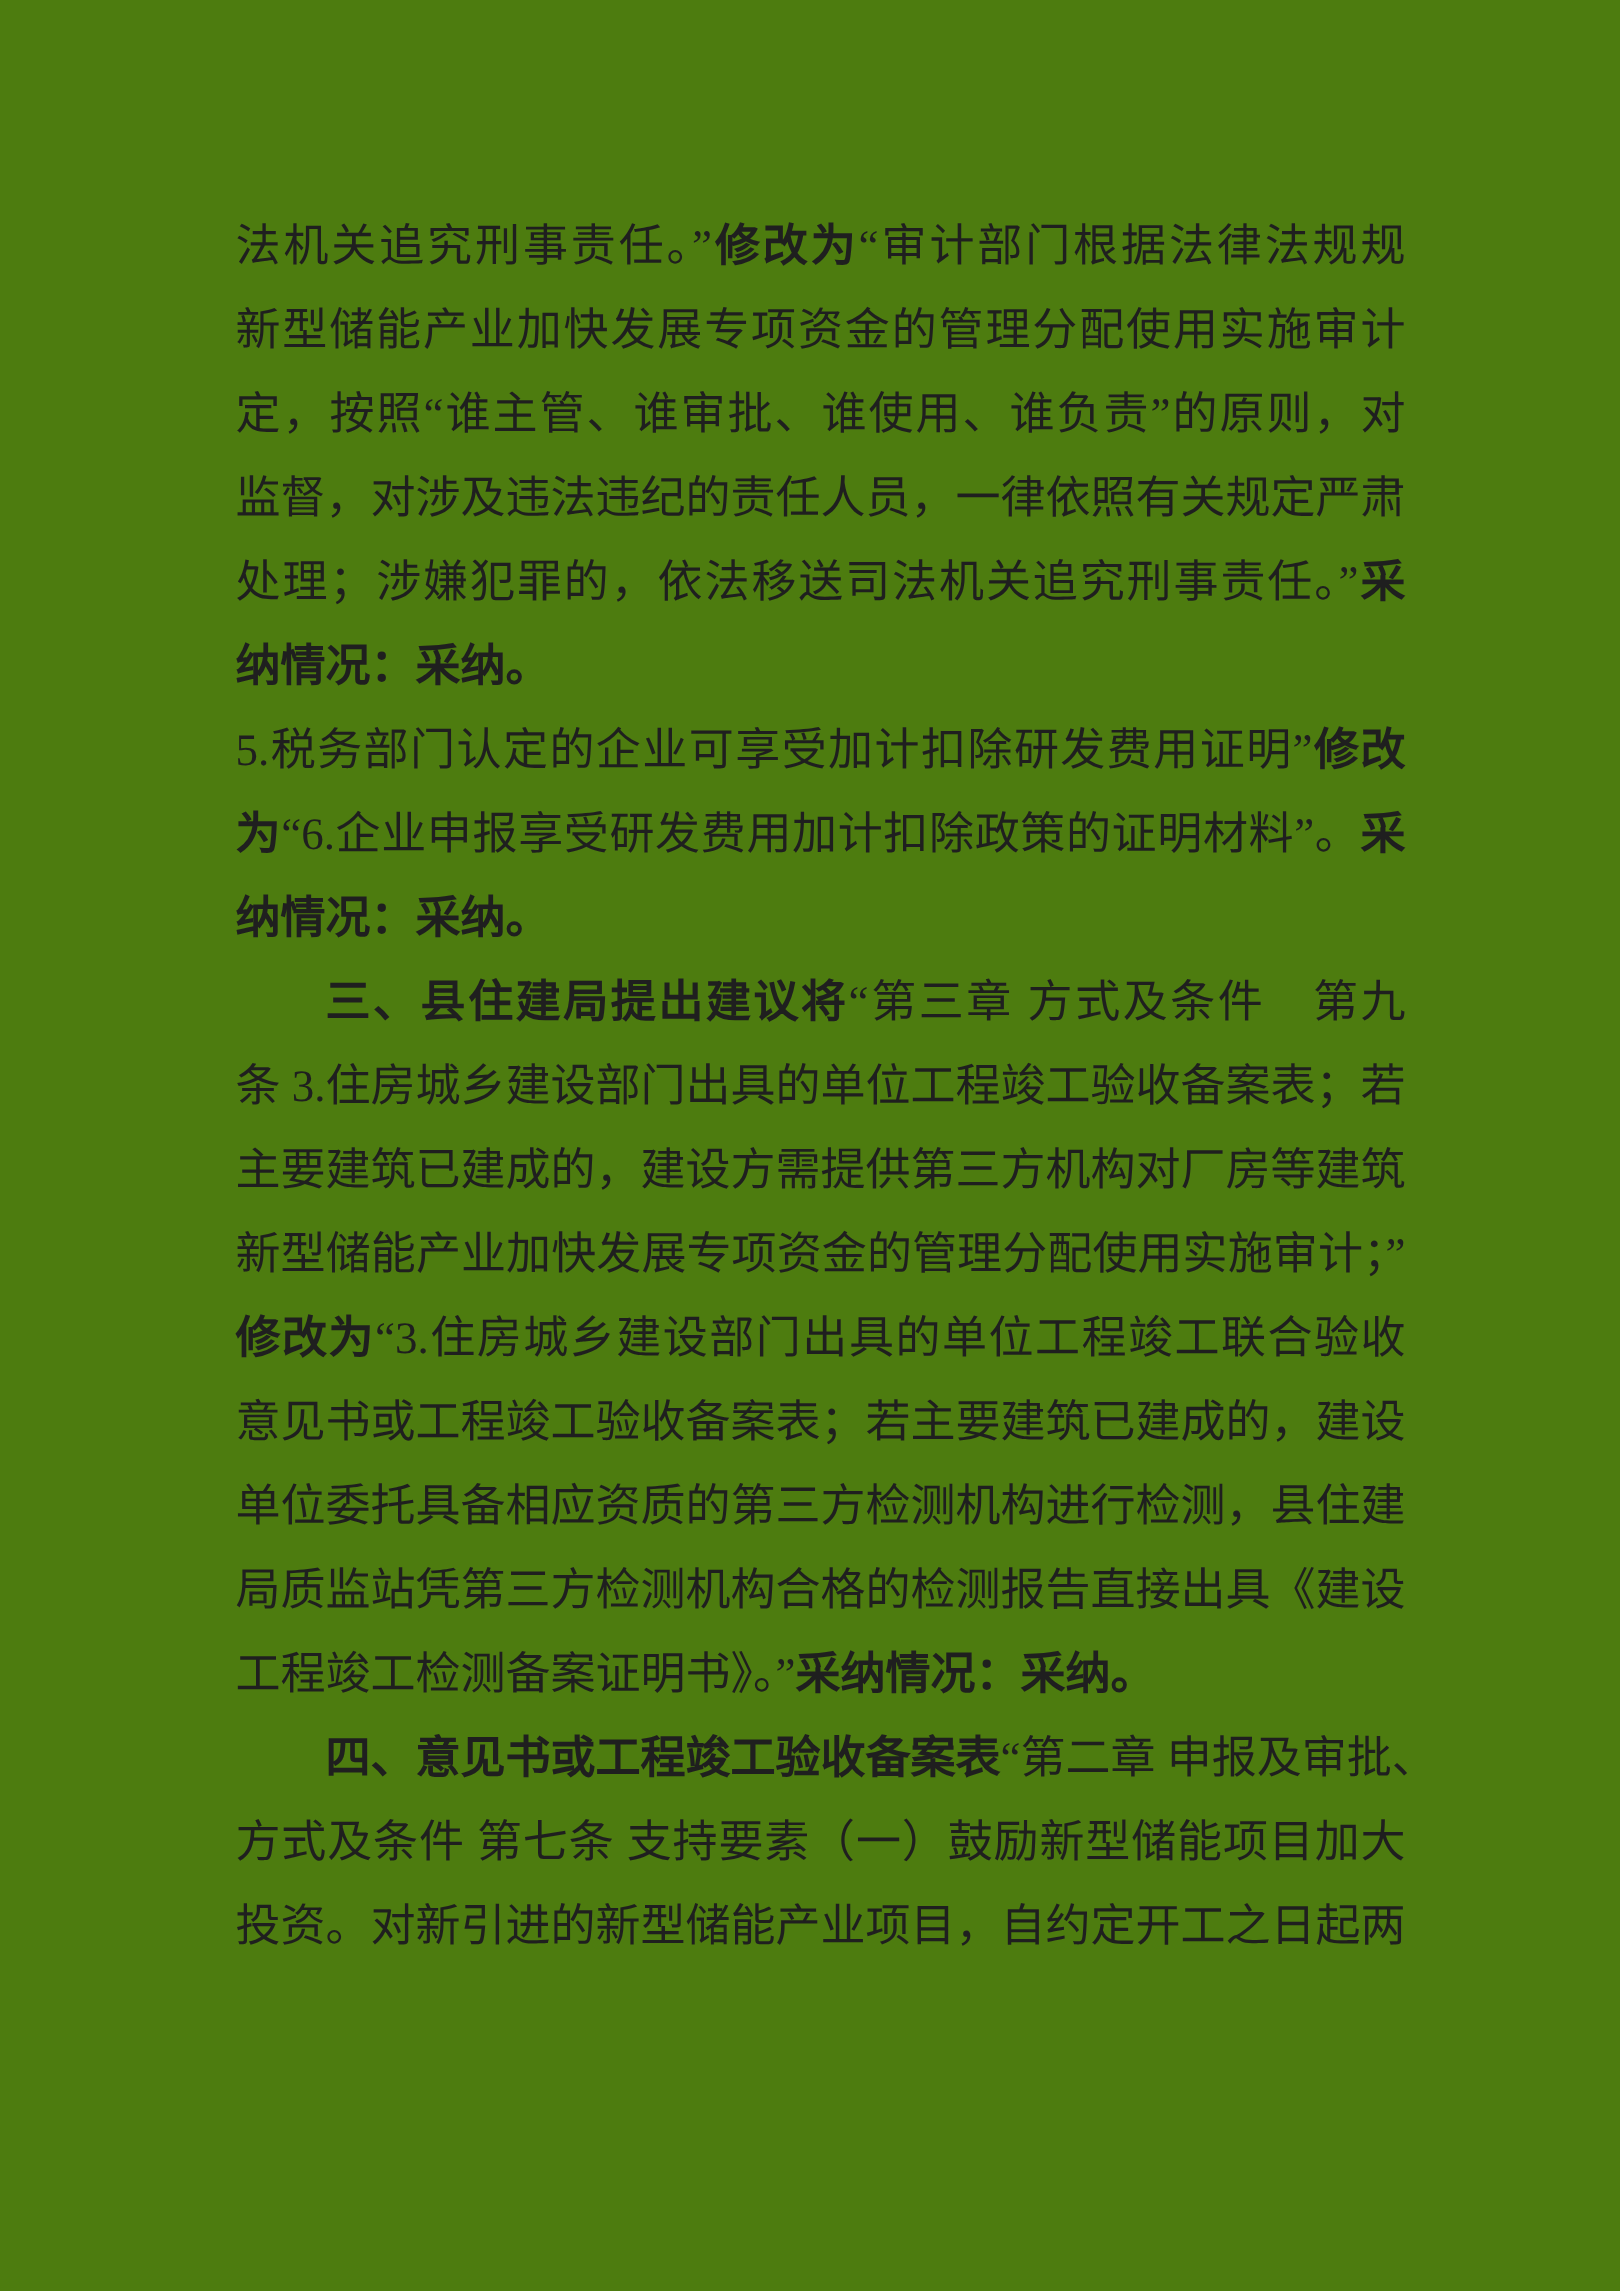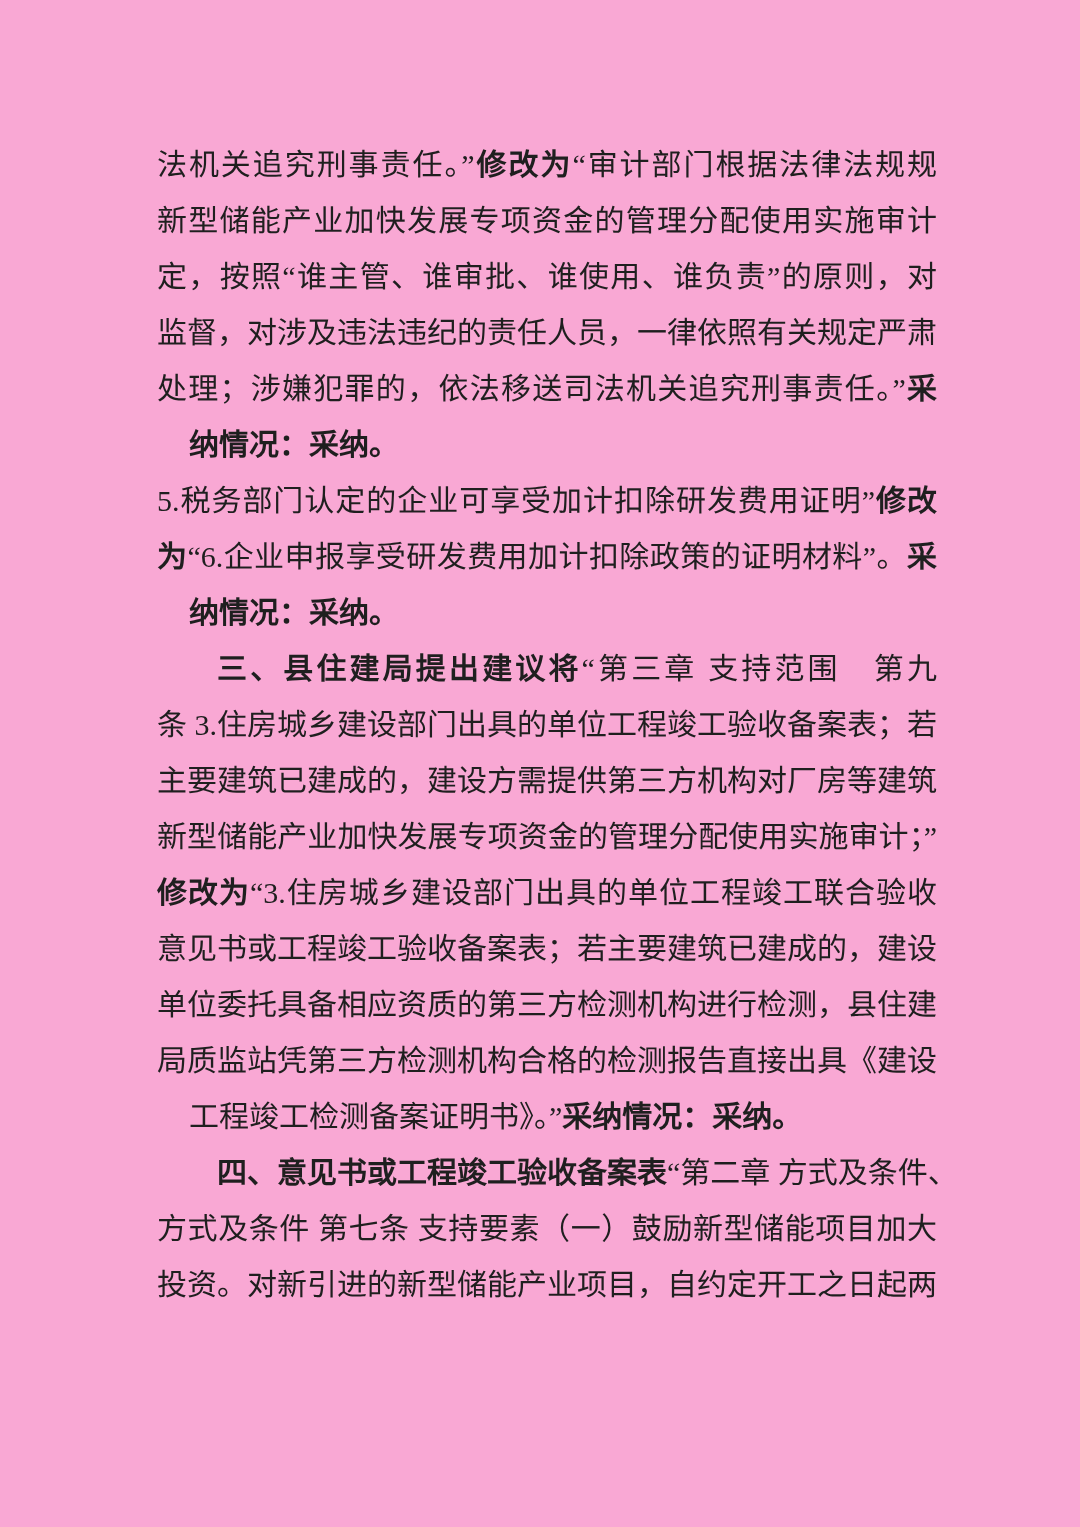--- a/index.html
+++ b/index.html
@@ -28,53 +28,52 @@
     height: 56px;
     line-height: 56px;
     white-space: nowrap;
     text-align: justify;
     text-align-last: justify;
     overflow: visible;
   }
   .line.short {
     text-align: center;
     text-align-last: left;
-    margin-left: 32px;
   }
   .line.indent {
     text-indent: 60px;
   }
   .run {
     font-weight: 400;
   }
   .run.b {
     font-weight: 700;
     font-family: "Liberation Sans", sans-serif;
   }
 </style>
 </head>
 <body>
 
-<div class="page" style="background: #f9a8d4;">
+<div class="page" style="background: #4d7c0f;">
   <div class="doc-text" style="color: rgb(31, 31, 31);">
       <div class="line"><span class="run">法机关追究刑事责任。”</span><span class="run b">修改为</span><span class="run">“审计部门根据法律法规规</span></div>
       <div class="line"><span class="run">新型储能产业加快发展专项资金的管理分配使用实施审计</span></div>
       <div class="line"><span class="run">定，按照“谁主管、谁审批、谁使用、谁负责”的原则，对</span></div>
       <div class="line"><span class="run">监督，对涉及违法违纪的责任人员，一律依照有关规定严肃</span></div>
       <div class="line"><span class="run">处理；涉嫌犯罪的，依法移送司法机关追究刑事责任。”</span><span class="run b">采</span></div>
       <div class="line short"><span class="run b">纳情况：采纳。</span></div>
       <div class="line"><span class="run">5.税务部门认定的企业可享受加计扣除研发费用证明”</span><span class="run b">修改</span></div>
       <div class="line"><span class="run b">为</span><span class="run">“6.企业申报享受研发费用加计扣除政策的证明材料”。</span><span class="run b">采</span></div>
       <div class="line short"><span class="run b">纳情况：采纳。</span></div>
-      <div class="line indent"><span class="run b">三、县住建局提出建议将</span><span class="run">“第三章 支持范围　第九</span></div>
+      <div class="line indent"><span class="run b">三、县住建局提出建议将</span><span class="run">“第三章 方式及条件　第九</span></div>
       <div class="line"><span class="run">条 3.住房城乡建设部门出具的单位工程竣工验收备案表；若</span></div>
       <div class="line"><span class="run">主要建筑已建成的，建设方需提供第三方机构对厂房等建筑</span></div>
       <div class="line"><span class="run">新型储能产业加快发展专项资金的管理分配使用实施审计；”</span></div>
       <div class="line"><span class="run b">修改为</span><span class="run">“3.住房城乡建设部门出具的单位工程竣工联合验收</span></div>
       <div class="line"><span class="run">意见书或工程竣工验收备案表；若主要建筑已建成的，建设</span></div>
       <div class="line"><span class="run">单位委托具备相应资质的第三方检测机构进行检测，县住建</span></div>
       <div class="line"><span class="run">局质监站凭第三方检测机构合格的检测报告直接出具《建设</span></div>
       <div class="line short"><span class="run">工程竣工检测备案证明书》。”</span><span class="run b">采纳情况：采纳。</span></div>
-      <div class="line indent"><span class="run b">四、意见书或工程竣工验收备案表</span><span class="run">“第二章 方式及条件、</span></div>
+      <div class="line indent"><span class="run b">四、意见书或工程竣工验收备案表</span><span class="run">“第二章 申报及审批、</span></div>
       <div class="line"><span class="run">方式及条件 第七条 支持要素（一）鼓励新型储能项目加大</span></div>
       <div class="line"><span class="run">投资。对新引进的新型储能产业项目，自约定开工之日起两</span></div>
     </div>
 </div>
 
 </body></html>

